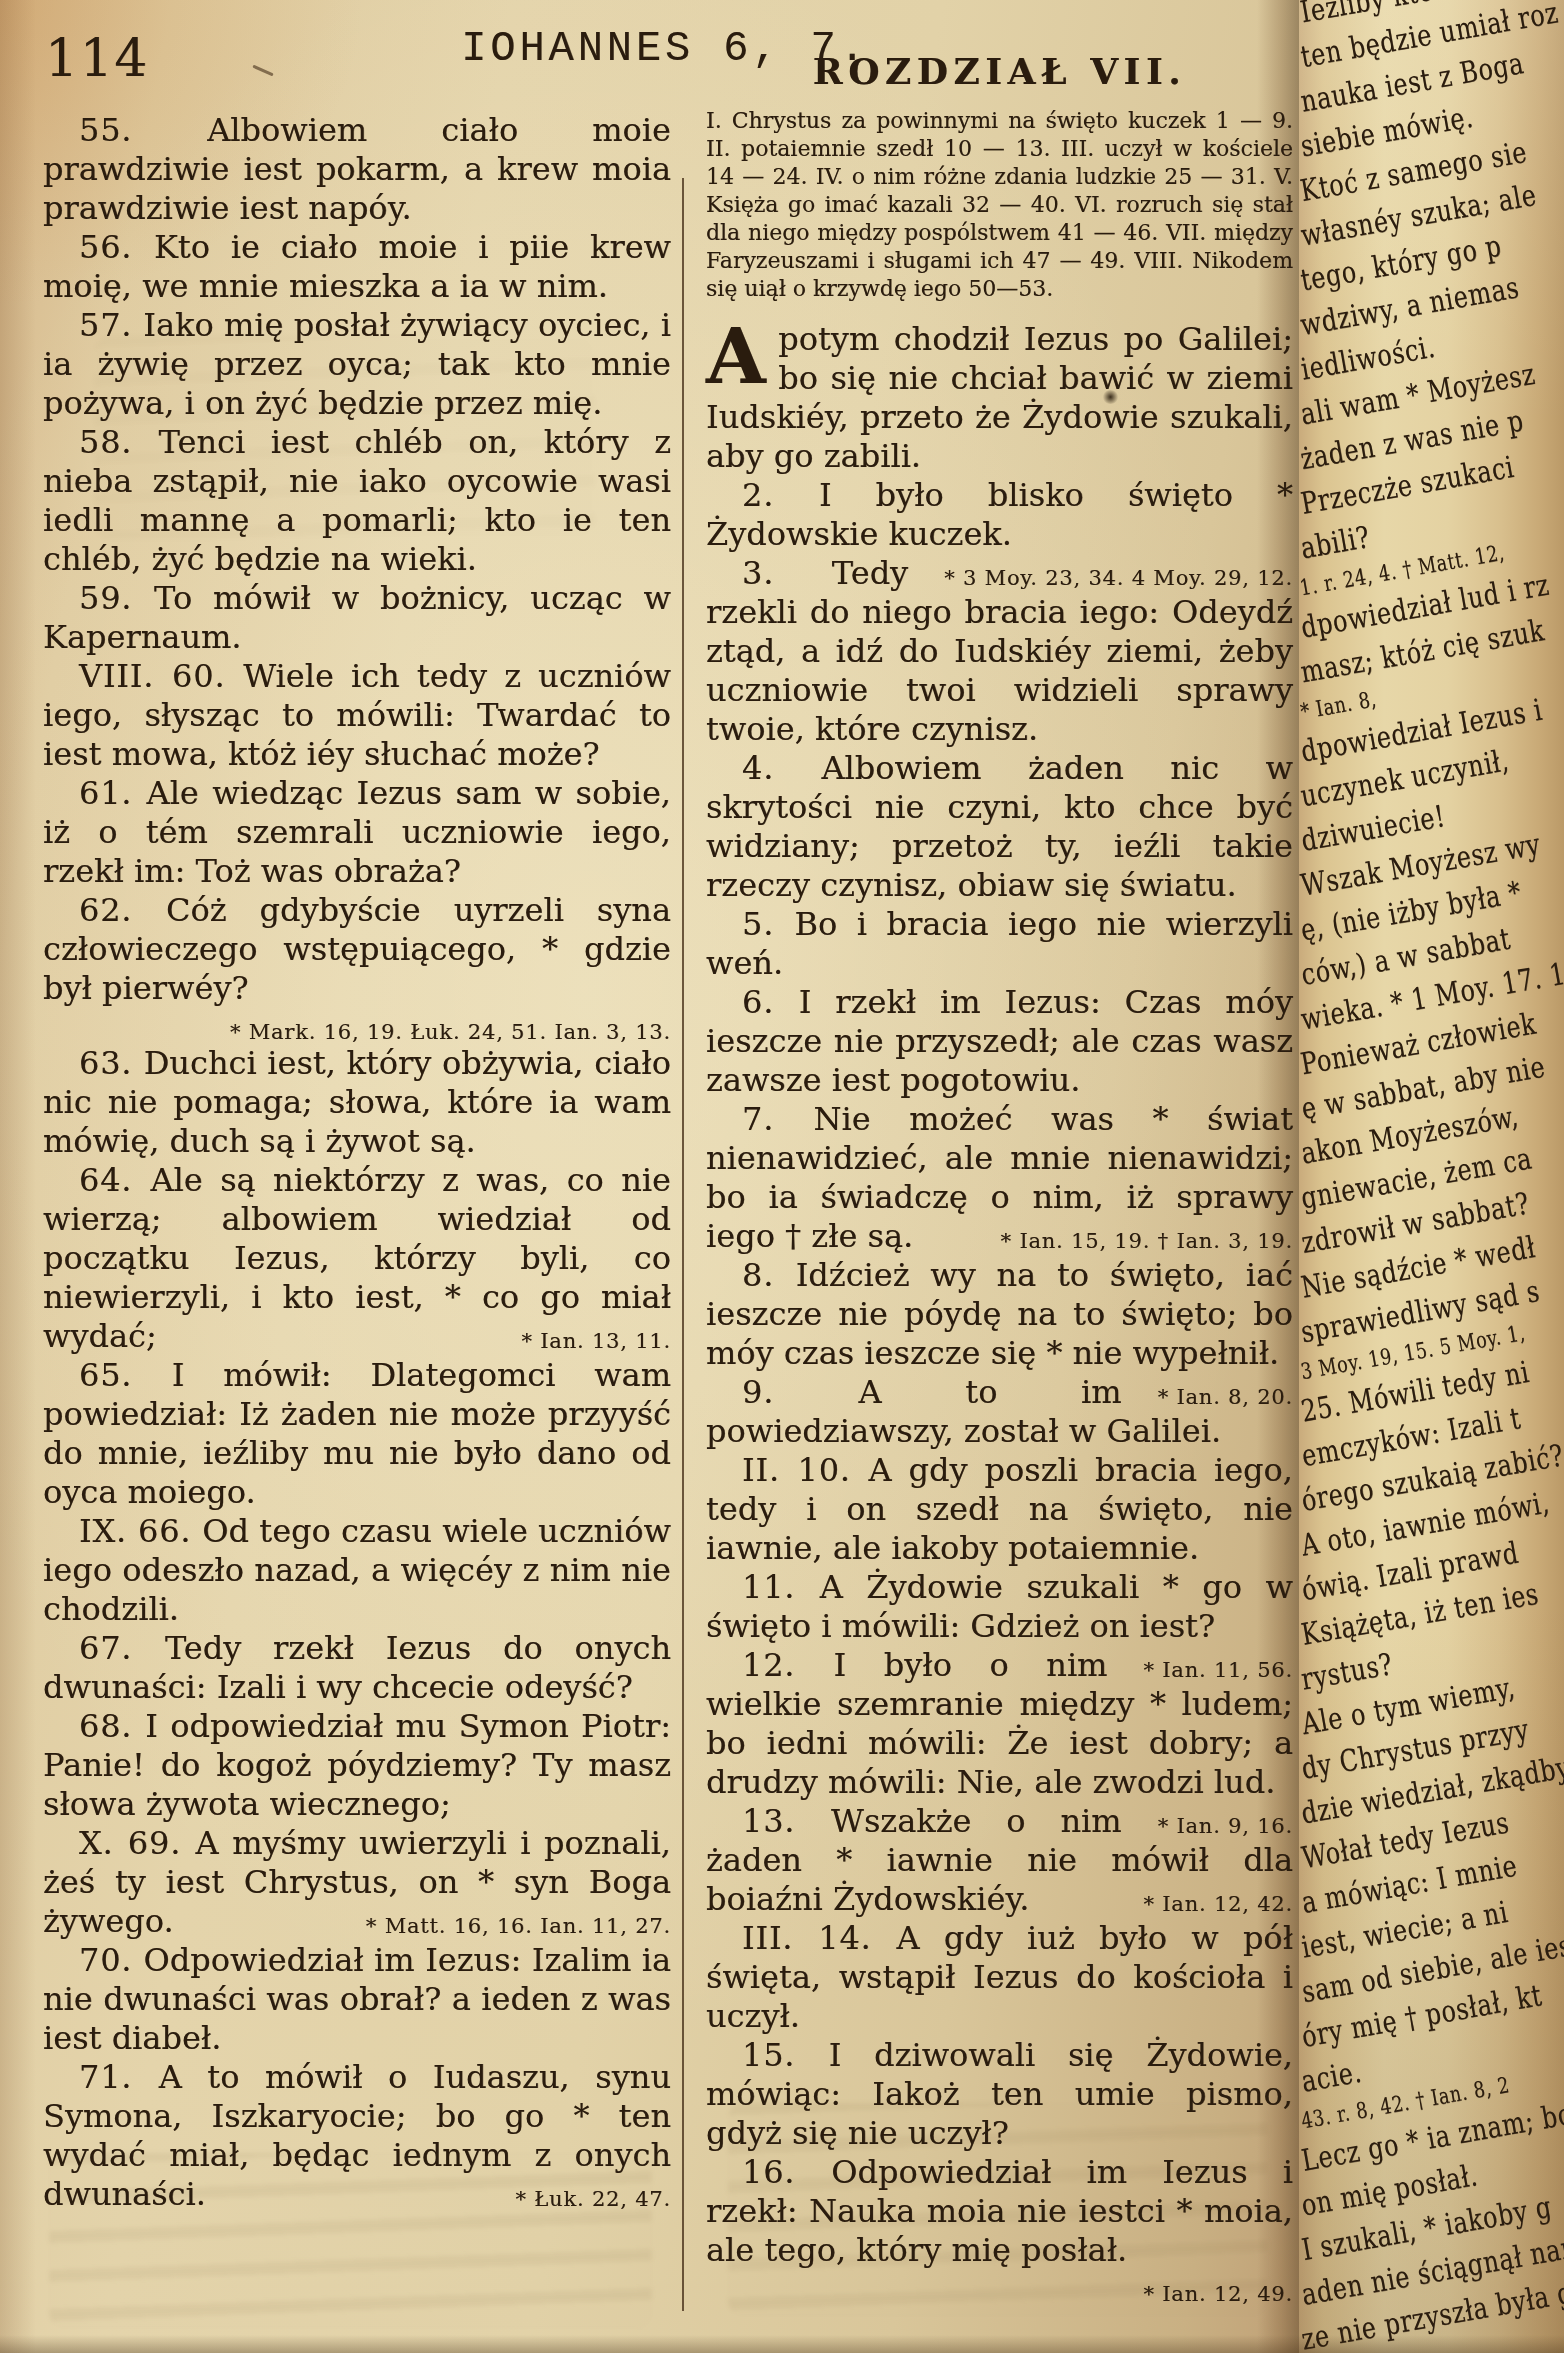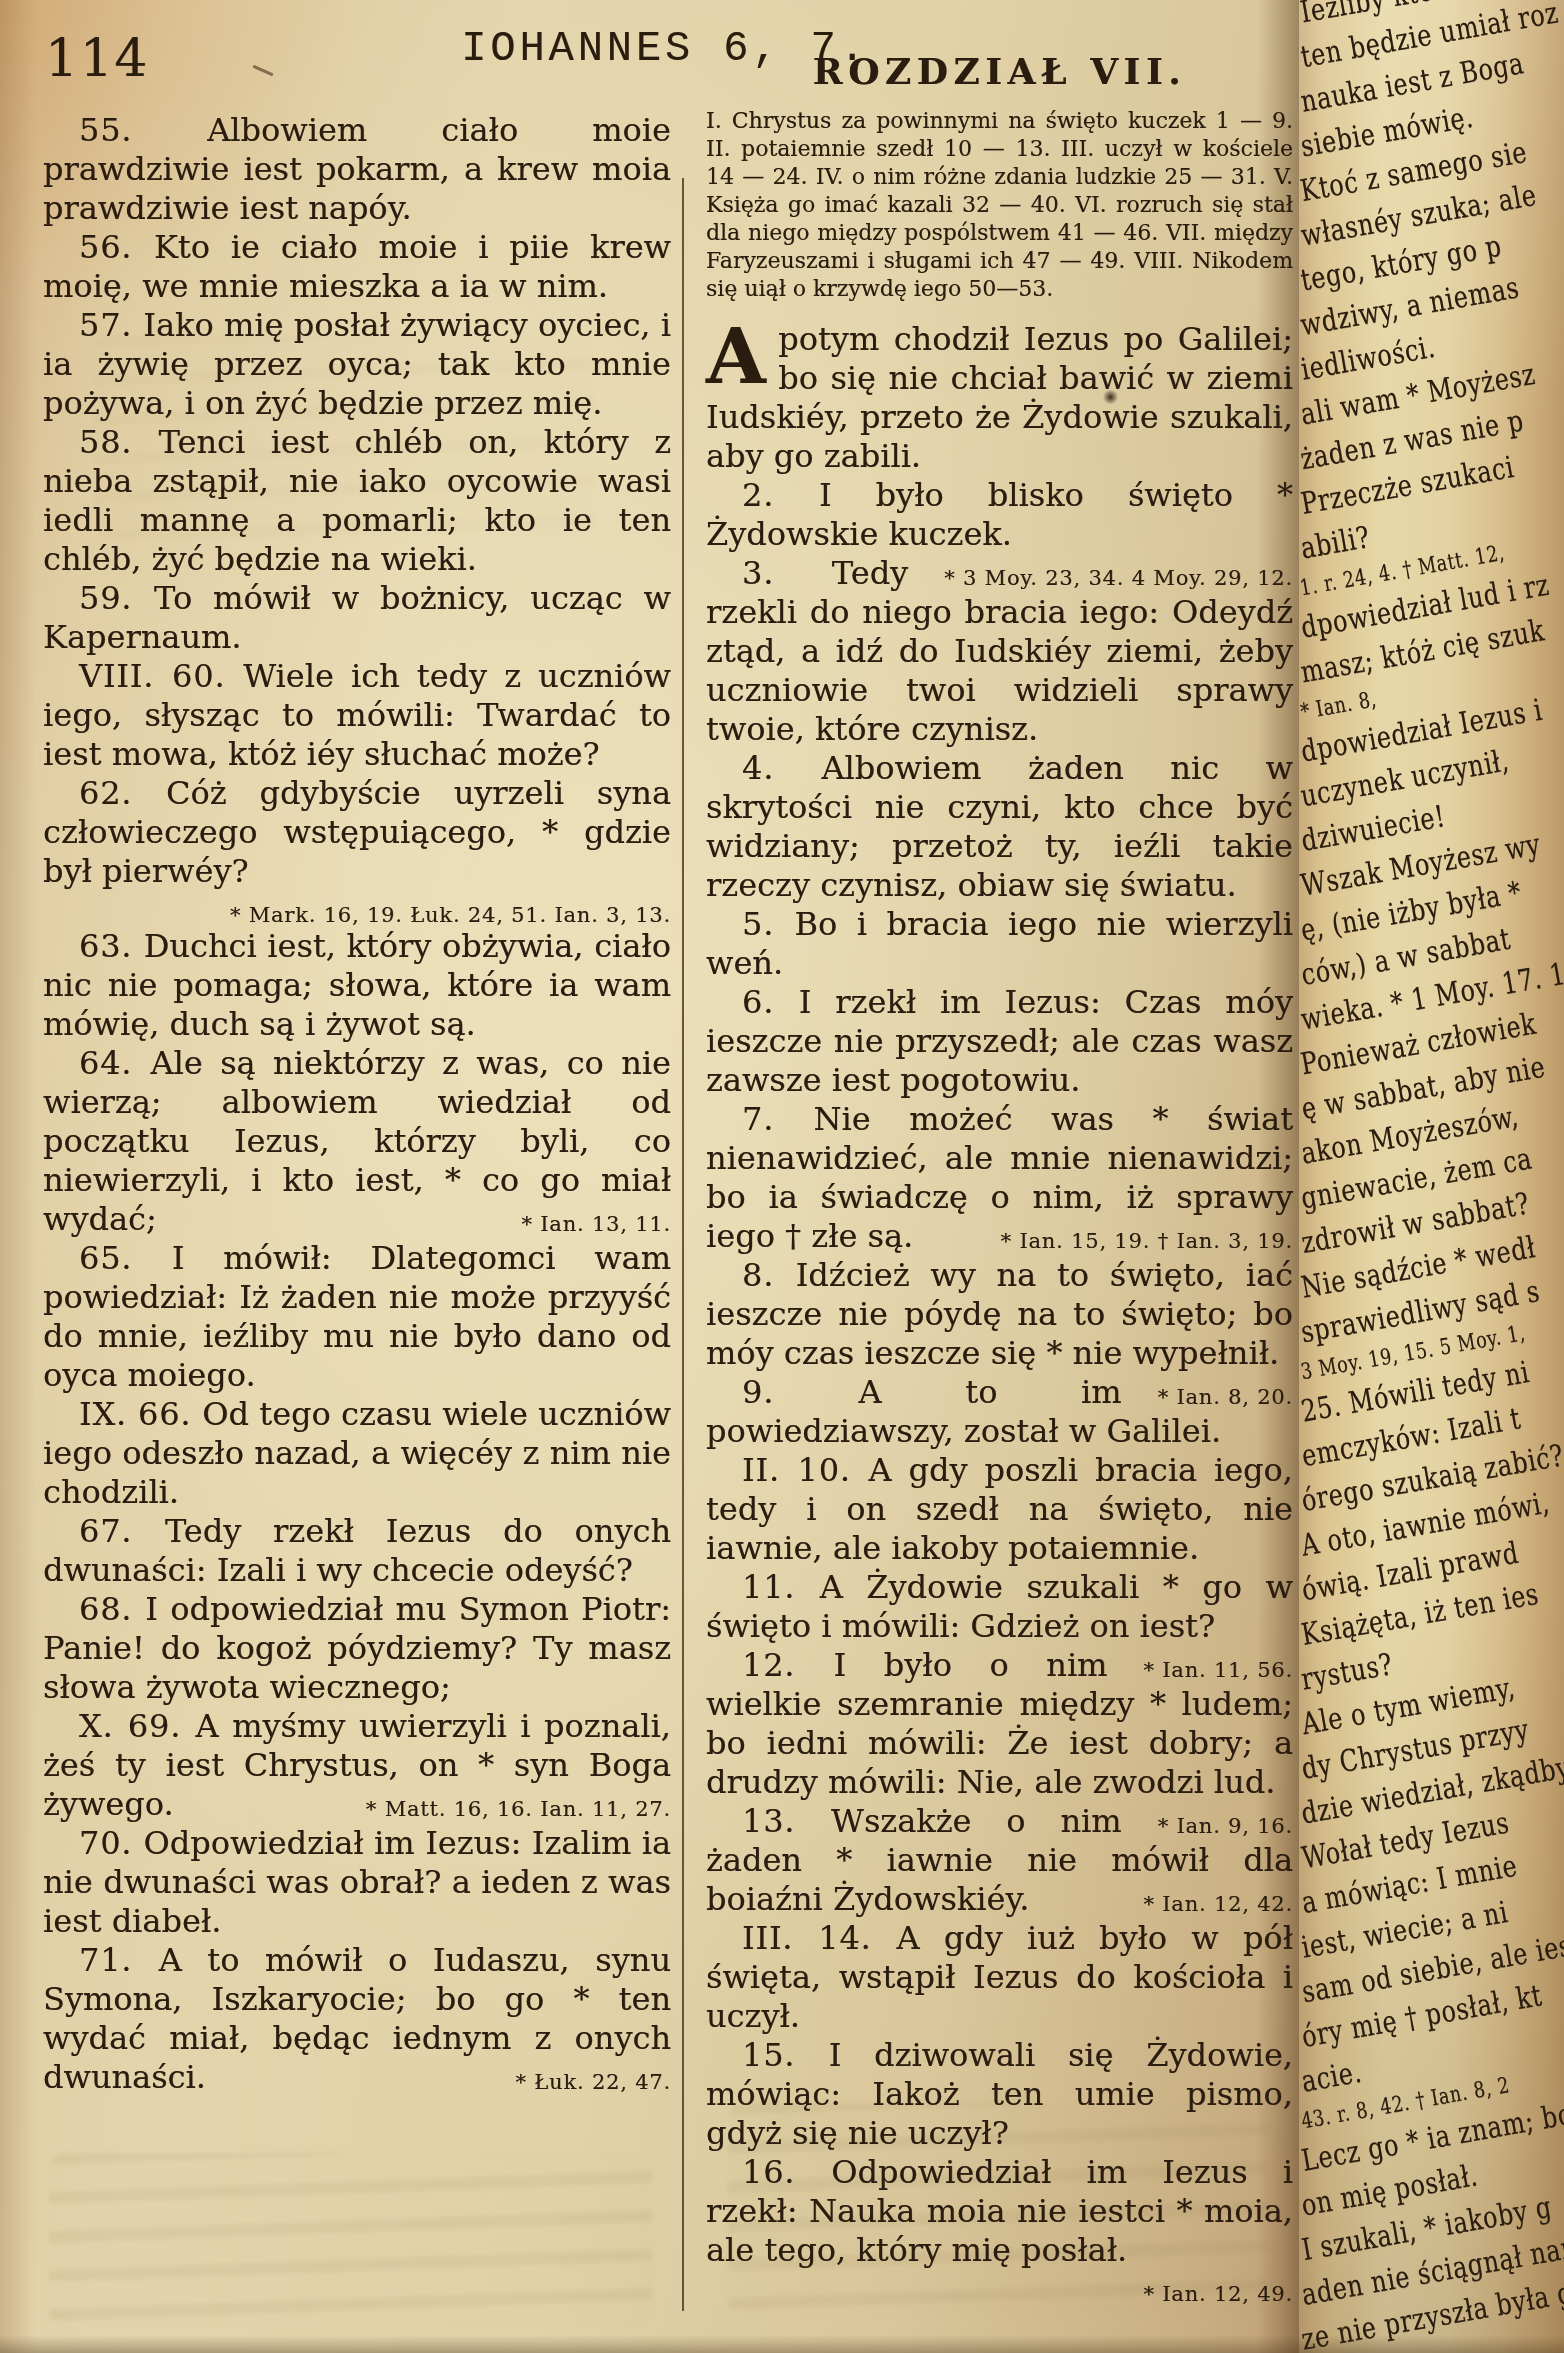--- a/index.html
+++ b/index.html
@@ -90,20 +90,21 @@
   <div class="rule"></div>
 
   <div class="col col-left inked">
     <div>
         <p class="verse"><span class="vnum">55.&nbsp;</span><span class="vtext">Albowiem ciało moie prawdziwie iest pokarm, a krew moia prawdziwie iest napóy.</span></p>
         <p class="verse"><span class="vnum">56.&nbsp;</span><span class="vtext">Kto ie ciało moie i piie krew moię, we mnie mieszka a ia w nim.</span></p>
         <p class="verse"><span class="vnum">57.&nbsp;</span><span class="vtext">Iako mię posłał żywiący oyciec, i ia żywię przez oyca; tak kto mnie pożywa, i on żyć będzie przez mię.</span></p>
         <p class="verse"><span class="vnum">58.&nbsp;</span><span class="vtext">Tenci iest chléb on, który z nieba zstąpił, nie iako oycowie wasi iedli mannę a pomarli; kto ie ten chléb, żyć będzie na wieki.</span></p>
         <p class="verse"><span class="vnum">59.&nbsp;</span><span class="vtext">To mówił w bożnicy, ucząc w Kapernaum.</span></p>
         <p class="verse"><span class="vnum">VIII. 60.&nbsp;</span><span class="vtext">Wiele ich tedy z uczniów iego, słysząc to mówili: Twardać to iest mowa, któż iéy słuchać może?</span></p>
+        <p class="verse"><span class="vnum">61.&nbsp;</span><span class="vtext">Ale wiedząc Iezus sam w sobie, iż o tém szemrali uczniowie iego, rzekł im: Toż was obraża?</span></p>
         <p class="verse"><span class="vnum">62.&nbsp;</span><span class="vtext">Cóż gdybyście uyrzeli syna człowieczego wstępuiącego, * gdzie był pierwéy?</span><span class="vref">* Mark. 16, 19. Łuk. 24, 51. Ian. 3, 13.</span></p>
         <p class="verse"><span class="vnum">63.&nbsp;</span><span class="vtext">Duchci iest, który obżywia, ciało nic nie pomaga; słowa, które ia wam mówię, duch są i żywot są.</span></p>
         <p class="verse"><span class="vnum">64.&nbsp;</span><span class="vtext">Ale są niektórzy z was, co nie wierzą; albowiem wiedział od początku Iezus, którzy byli, co niewierzyli, i kto iest, * co go miał wydać;</span><span class="vref">* Ian. 13, 11.</span></p>
         <p class="verse"><span class="vnum">65.&nbsp;</span><span class="vtext">I mówił: Dlategomci wam powiedział: Iż żaden nie może przyyść do mnie, ieźliby mu nie było dano od oyca moiego.</span></p>
         <p class="verse"><span class="vnum">IX. 66.&nbsp;</span><span class="vtext">Od tego czasu wiele uczniów iego odeszło nazad, a więcéy z nim nie chodzili.</span></p>
         <p class="verse"><span class="vnum">67.&nbsp;</span><span class="vtext">Tedy rzekł Iezus do onych dwunaści: Izali i wy chcecie odeyść?</span></p>
         <p class="verse"><span class="vnum">68.&nbsp;</span><span class="vtext">I odpowiedział mu Symon Piotr: Panie! do kogoż póydziemy? Ty masz słowa żywota wiecznego;</span></p>
         <p class="verse"><span class="vnum">X. 69.&nbsp;</span><span class="vtext">A myśmy uwierzyli i poznali, żeś ty iest Chrystus, on * syn Boga żywego.</span><span class="vref">* Matt. 16, 16.  Ian. 11, 27.</span></p>
         <p class="verse"><span class="vnum">70.&nbsp;</span><span class="vtext">Odpowiedział im Iezus: Izalim ia nie dwunaści was obrał? a ieden z was iest diabeł.</span></p>
         <p class="verse"><span class="vnum">71.&nbsp;</span><span class="vtext">A to mówił o Iudaszu, synu Symona, Iszkaryocie; bo go * ten wydać miał, będąc iednym z onych dwunaści.</span><span class="vref">* Łuk. 22, 47.</span></p>

